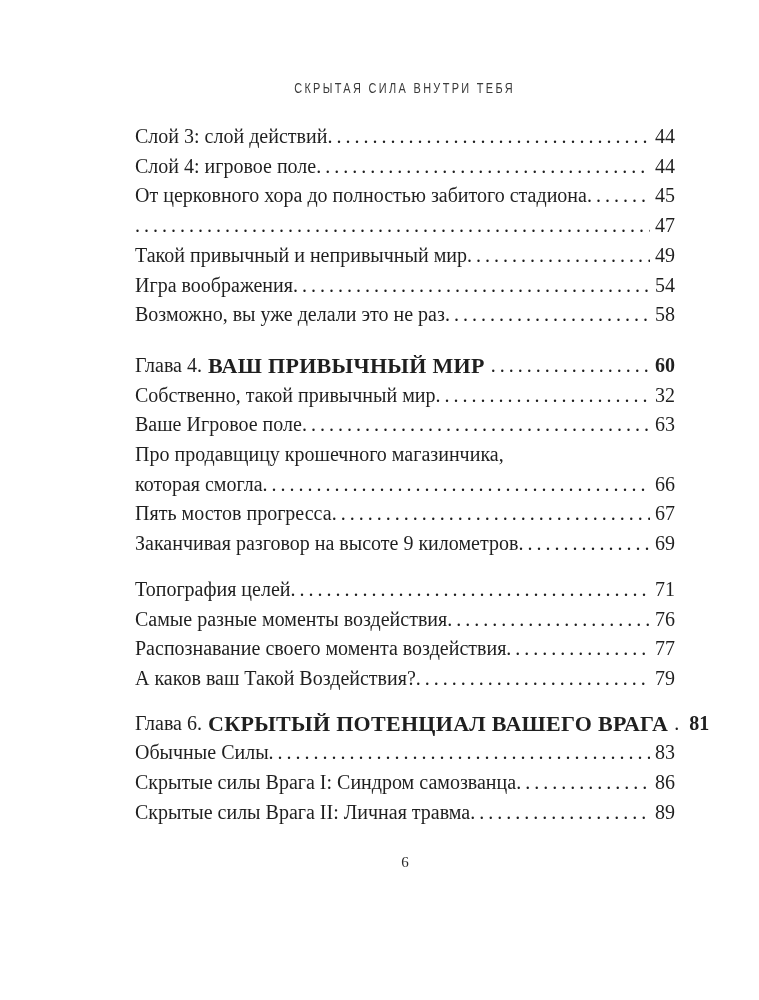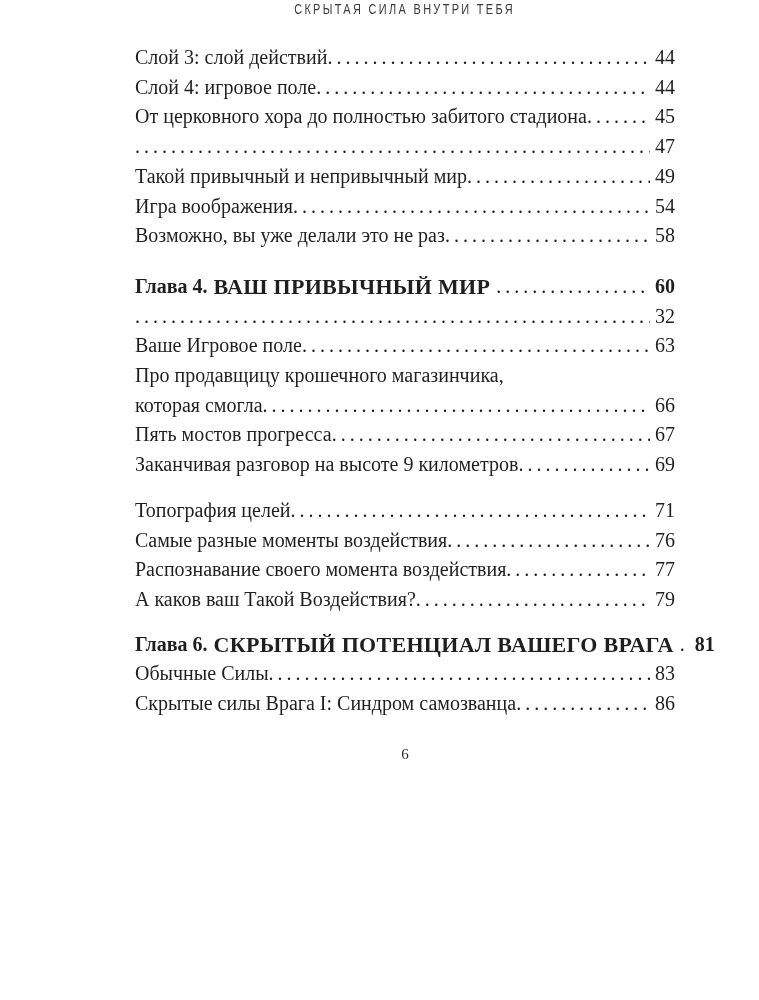--- a/index.html
+++ b/index.html
@@ -10,20 +10,21 @@
     color: #1f1f1f;
     overflow: hidden;
   }
   .page {
     box-sizing: border-box;
     width: 759px; height: 1000px;
     padding: 0 84px 0 135px;
   }
   
   .running-header {
+    margin-top: 79px;
     text-align: center;
     height: 17px;
   }
   .running-header .rh-text {
     display: inline-block;
     font-family: "Liberation Sans", sans-serif;
     font-size: 14px;
     font-weight: 400;
     letter-spacing: 3px;
     color: #3a3a3a;
@@ -47,21 +48,21 @@
     overflow: hidden;
     white-space: nowrap;
     min-width: 10px;
   }
   .dots::after {
     content: " . . . . . . . . . . . . . . . . . . . . . . . . . . . . . . . . . . . . . . . . . . . . . . . . . . . . . . . . . . . . . . . . . . . . . . . . . . . .";
     letter-spacing: -0.5px;
   }
   .pagenum { margin-left: 5px; }
   
-  .toc-row.chapter .chap-label { font-weight: bold; white-space: nowrap; }
+  .toc-row.chapter .chap-label { font-weight: normal; white-space: nowrap; }
   .toc-row.chapter .chap-title {
     font-weight: bold;
     font-size: 22px;
     letter-spacing: 0.3px;
     margin-left: 6px;
     white-space: nowrap;
   }
   .toc-row.chapter .dots { margin-left: 6px; }
   .toc-row.chapter .pagenum { font-weight: bold; }
   
@@ -123,20 +124,21 @@
     </div>
 
     <div class="toc-section s2">
       <div class="toc-row chapter">
         <span class="chap-label">Глава 4.</span>
         <span class="chap-title">ВАШ ПРИВЫЧНЫЙ МИР</span>
         <span class="dots"></span>
         <span class="pagenum">60</span>
       </div>
       <div class="toc-row">
+        <span class="title">Собственно, такой привычный мир</span>
         <span class="dots"></span>
         <span class="pagenum">32</span>
       </div>
       <div class="toc-row">
         <span class="title">Ваше Игровое поле</span>
         <span class="dots"></span>
         <span class="pagenum">63</span>
       </div>
       <div>
         <div class="wrap-line">Про продавщицу крошечного магазинчика,</div>
@@ -191,20 +193,25 @@
       <div class="toc-row">
         <span class="title">Обычные Силы</span>
         <span class="dots"></span>
         <span class="pagenum">83</span>
       </div>
       <div class="toc-row">
         <span class="title">Скрытые силы Врага I: Синдром самозванца</span>
         <span class="dots"></span>
         <span class="pagenum">86</span>
       </div>
+      <div class="toc-row">
+        <span class="title">Скрытые силы Врага II: Личная травма</span>
+        <span class="dots"></span>
+        <span class="pagenum">89</span>
+      </div>
     </div>
 
   </div>
 
   <div class="footer">
     <span>6</span>
   </div>
 
 </div>
 

